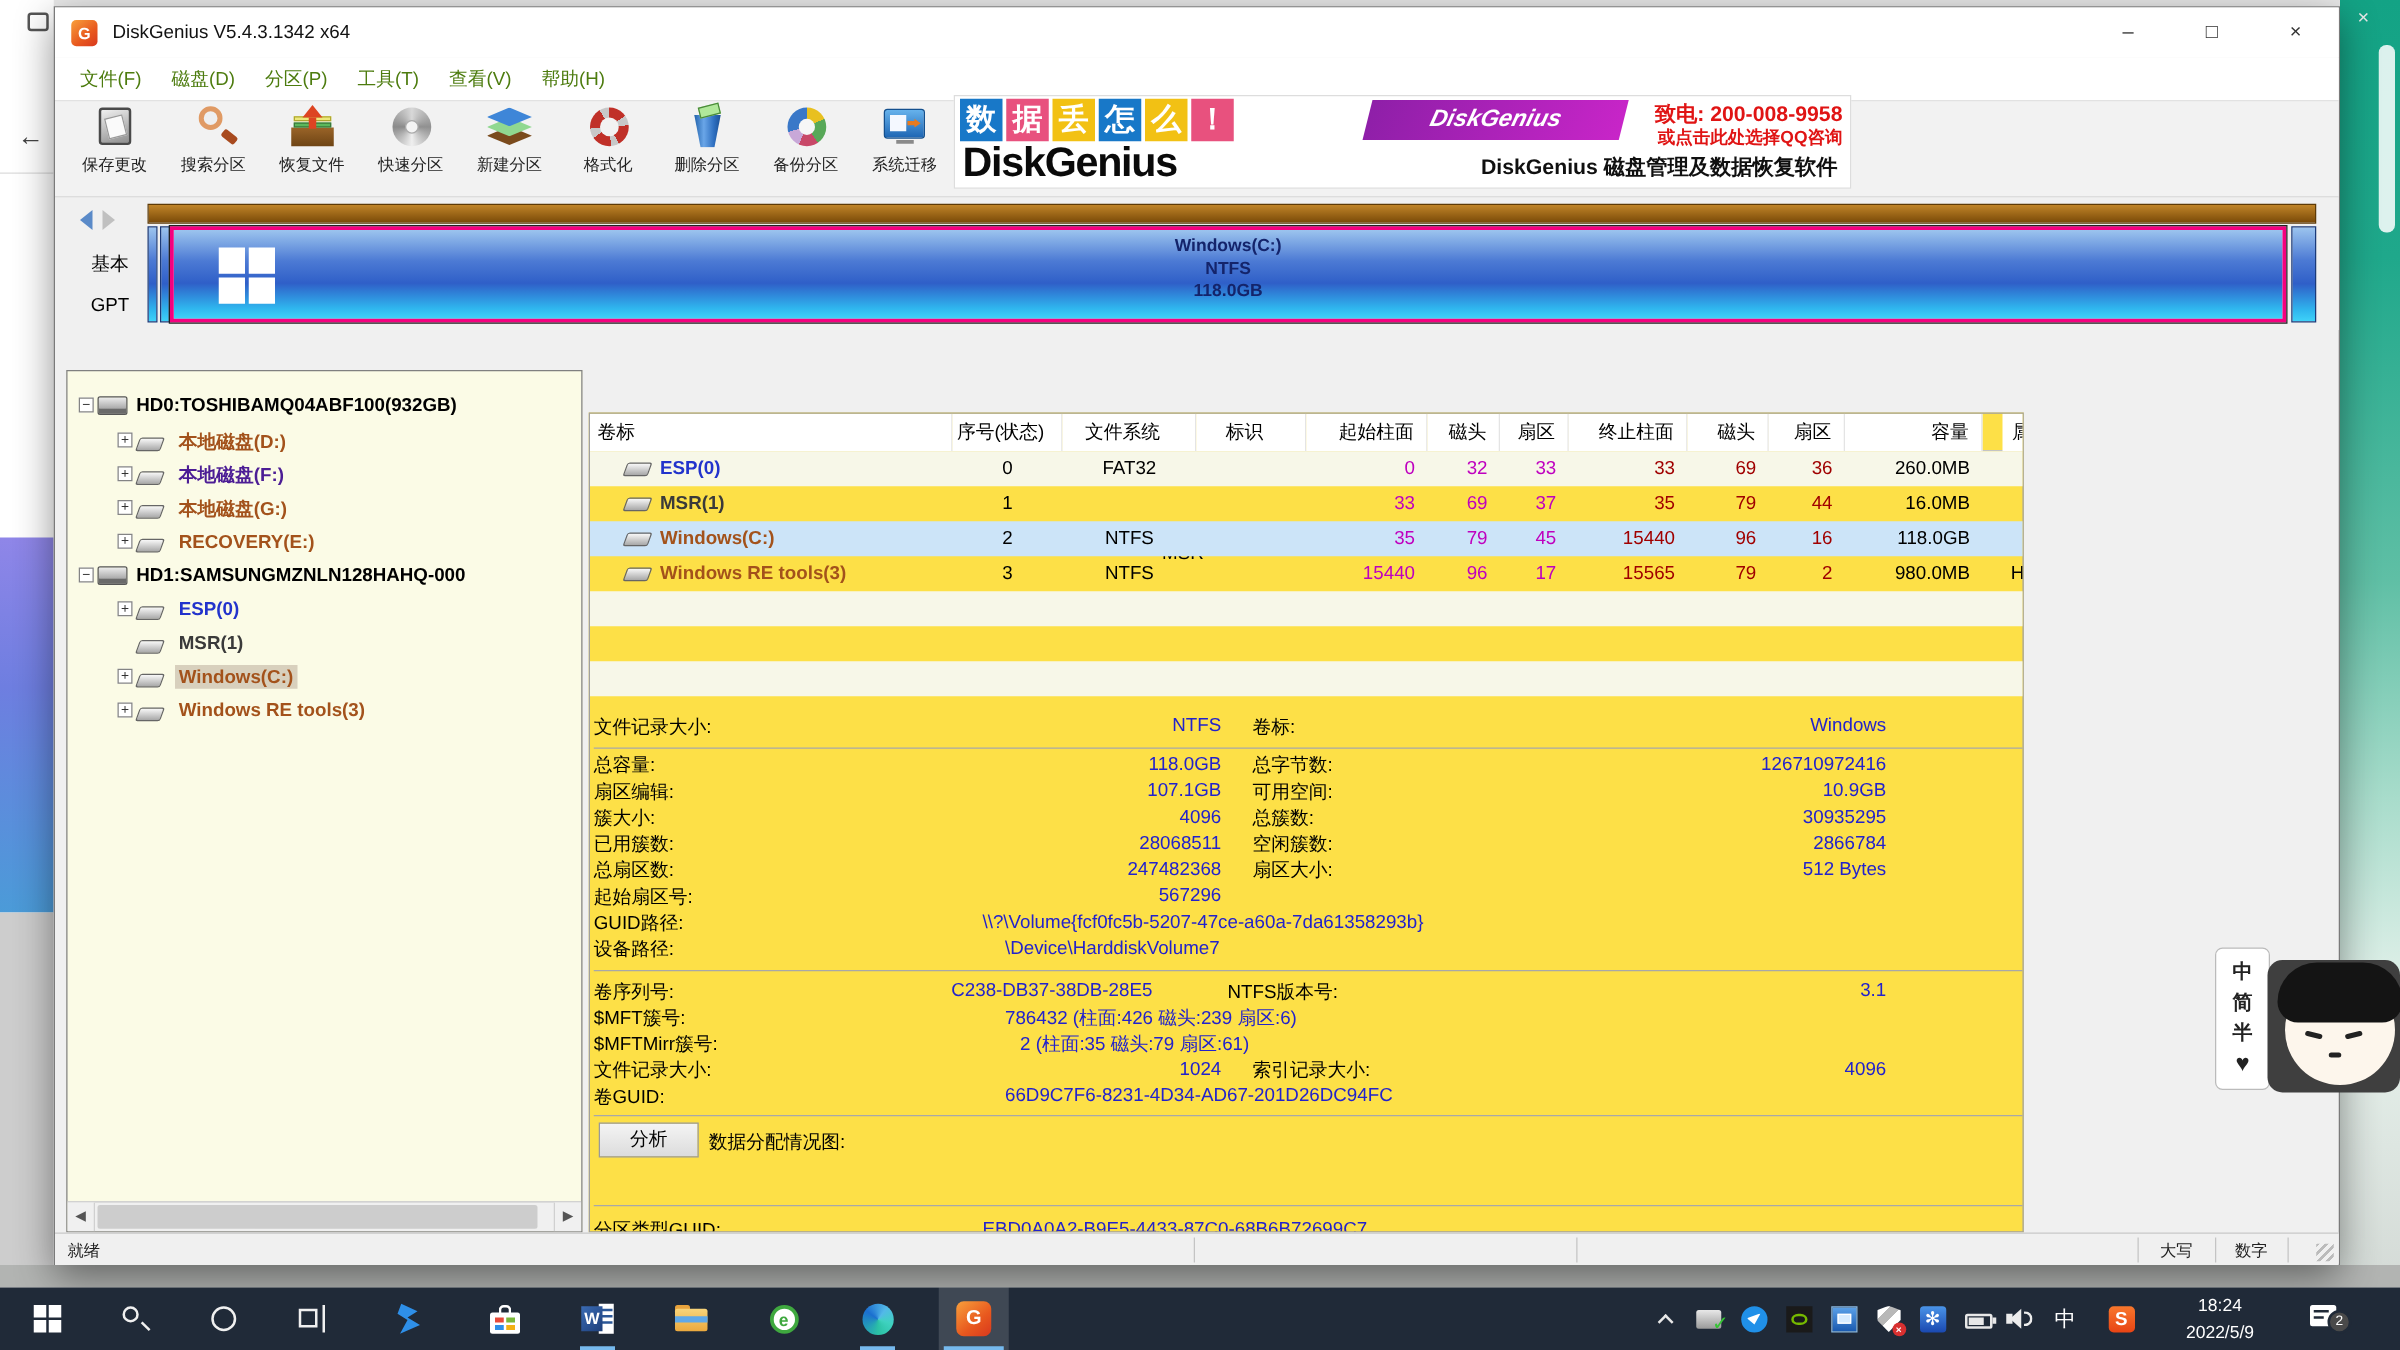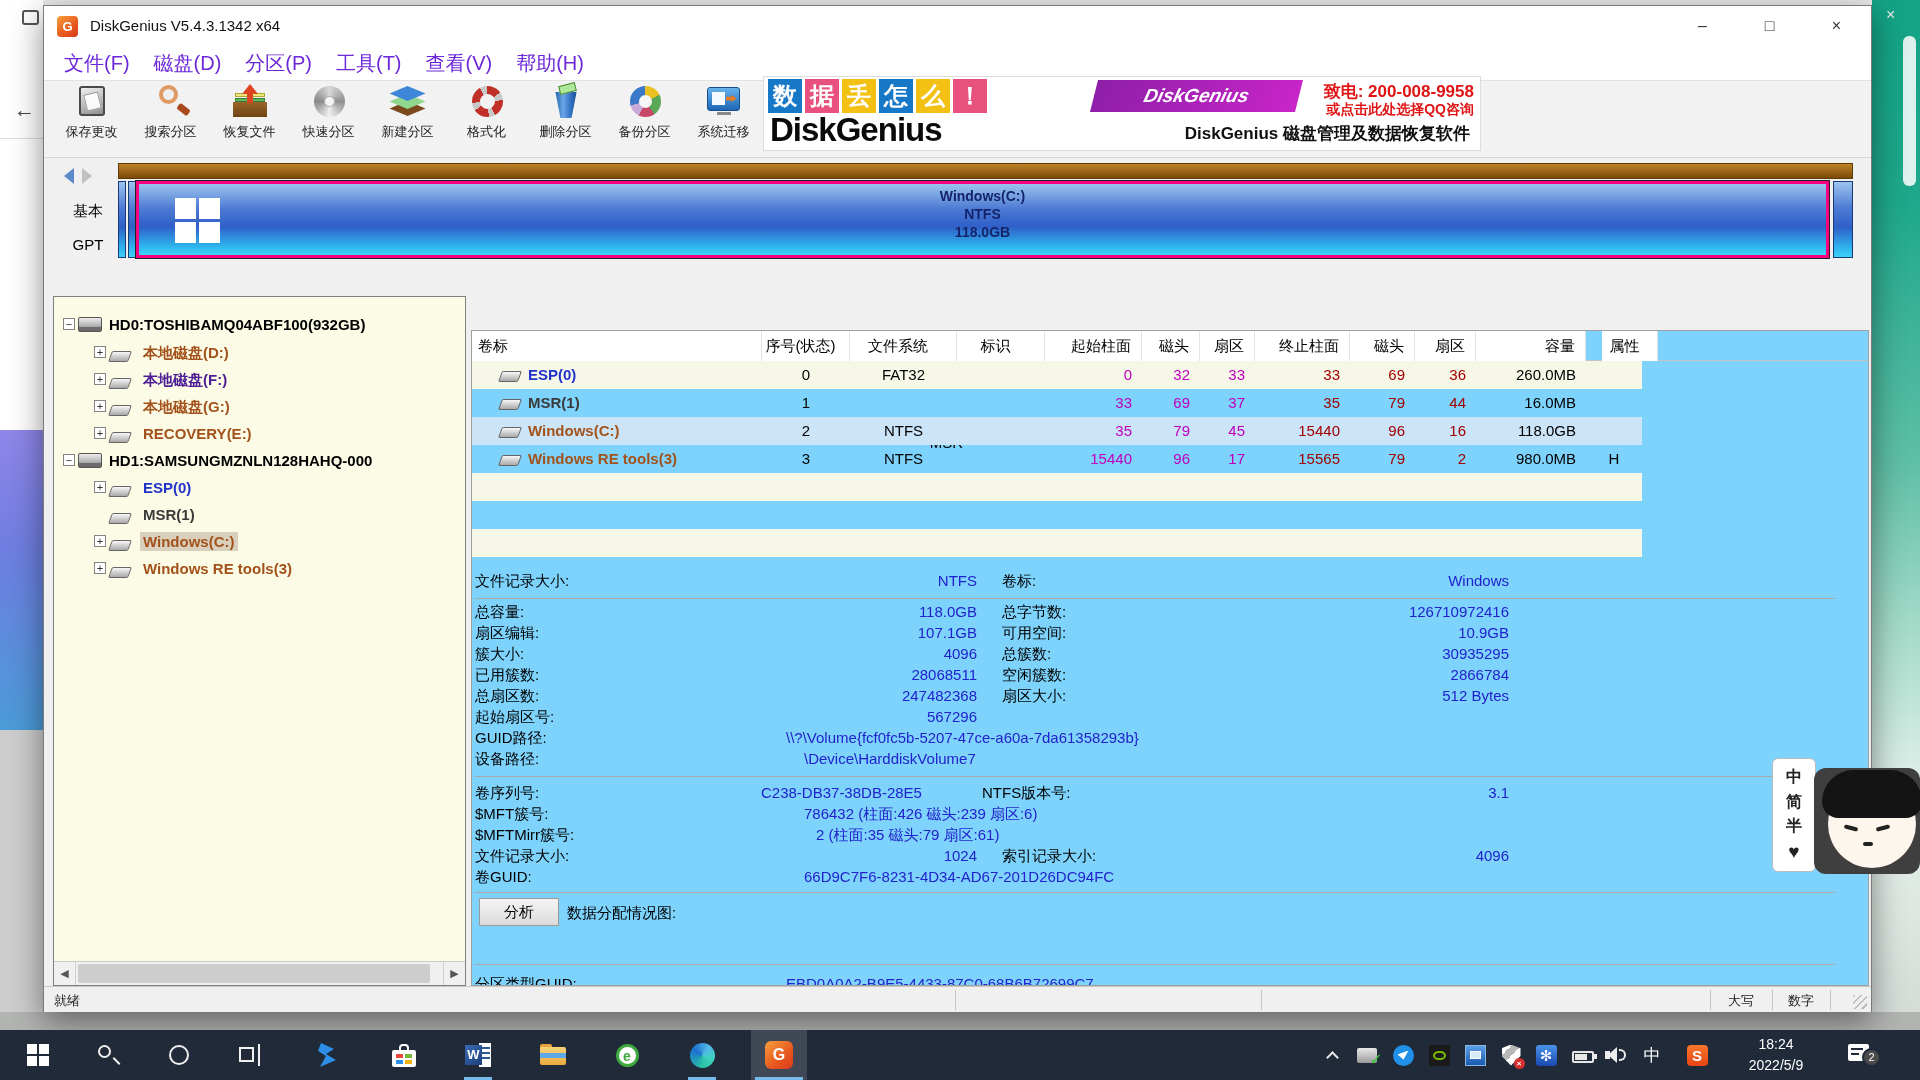--- a/index.html
+++ b/index.html
@@ -10,21 +10,21 @@
   
   #desk-left{left:0;top:0;width:43px;height:1030px;background:#fff;overflow:hidden}
   #desk-right{left:1872px;top:0;width:48px;height:1030px;background:linear-gradient(180deg,#13a385 0%,#1fa88b 20%,#5fbfa5 45%,#a8dccb 62%,#e6f2ec 78%,#d4dad6 100%);overflow:hidden}
   #desk-bottom{left:0;top:1012px;width:1920px;height:18px;background:#b2b4b2}
   
   #win{left:43px;top:5px;width:1829px;height:1007px;background:#f0f0f0;border:1px solid #7a7a7a;box-shadow:0 10px 30px rgba(0,0,0,.45)}
   #titlebar{left:0;top:0;width:100%;height:40px;background:#fff}
   #win-title{position:absolute;left:46px;top:11px;font-size:15px;color:#111}
   .winctl{position:absolute;top:0;width:45px;height:40px;text-align:center;line-height:40px;font-size:16px;color:#333;cursor:default}
   #menubar{left:0;top:40px;width:100%;height:34px;background:#fff;display:flex;align-items:center;padding-left:8px}
-  .menu-item{font-size:20px;color:#6d28d9;padding:6px 12px;cursor:default}
+  .menu-item{font-size:15px;color:#4d7c0f;padding:6px 12px;cursor:default}
   #toolbar{left:0;top:74px;width:100%;height:78px;background:#f2f2f2;border-top:1px solid #e2e2e2;border-bottom:1px solid #d6d6d6;display:flex;padding-left:8px}
   .tbtn{width:79px;height:76px;text-align:center;cursor:default}
   .tico{position:relative;width:40px;height:34px;margin:4px auto 0}
   .tlabel{font-size:13px;color:#222;margin-top:4px}
   
   #banner{left:719px;top:70px;width:718px;height:75px;background:#fff;border:1px solid #ddd;overflow:hidden}
   .tile{position:absolute;top:2px;width:34px;height:34px;color:#fff;font-weight:bold;font-size:24px;text-align:center;line-height:34px}
   #banner-brand{position:absolute;left:6px;top:34px;font-size:33px;font-weight:900;color:#0a0a0a;letter-spacing:-1px}
   #banner-ribbon{position:absolute;left:330px;top:3px;width:205px;height:32px;background:linear-gradient(100deg,#8e1fa8,#c825c8);transform:skewX(-14deg);color:#fff;font-weight:bold;font-size:19px;font-style:italic;line-height:32px;text-align:center}
   #banner-phone{position:absolute;right:6px;top:3px;color:#e01414;font-weight:bold;font-size:17px}
@@ -49,21 +49,21 @@
   .ic-part{display:inline-block;width:20px;height:11px;background:linear-gradient(#f8f8f8,#a8a8a8);border:1px solid #666;border-radius:2px;transform:skewX(-20deg);margin-right:8px;vertical-align:middle}
   .tlab{position:absolute;top:4px;font-size:15px;font-weight:bold;white-space:nowrap;padding:1px 3px}
   #tree-hscroll{position:absolute;left:0;bottom:0;width:100%;height:24px;background:#f0f0f0;border-top:1px solid #c8c8c8}
   .scr-btn{position:absolute;top:0;width:22px;height:23px;background:#f0f0f0;color:#555;font-size:11px;text-align:center;line-height:23px}
   #scr-thumb{position:absolute;left:24px;top:2px;width:352px;height:19px;background:#cdcdcd;border-radius:2px}
   
   #tabstrip{left:427px;top:296px;width:1398px;height:28px}
   .tab{position:absolute;top:0;height:28px;font-size:14px;text-align:center;line-height:28px;color:#000;cursor:default}
   .tab.on{background:#fff;border:1px solid #a0a0a0;border-bottom:none;height:29px;z-index:3}
   .tab.off{background:#ececec;border:1px solid #b8b8b8;border-bottom:none}
-  #main{left:427px;top:324px;width:1398px;height:656px;background:#7dd3fc;border:1px solid #a0a0a0;overflow:hidden}
+  #main{left:427px;top:324px;width:1148px;height:656px;background:#fde047;border:1px solid #a0a0a0;overflow:hidden}
   .th{position:absolute;top:0;height:30px;font-size:15px;color:#000;line-height:30px;border-right:1px solid #e4e4e4;background:#fff}
   #thead{position:absolute;left:0;top:0;width:100%;height:30px;border-bottom:1px solid #c4c4c4}
   .trowt{position:absolute;left:0;width:1170px;height:28px}
   .td{position:absolute;top:0;height:28px;font-size:15px;line-height:28px;white-space:nowrap;overflow:hidden}
   .stripe{background:#f7f7e8}
   .selrow{background:#cce4f8}
   
   .dlab{position:absolute;font-size:15px;color:#000;white-space:nowrap}
   .dval{position:absolute;font-size:15px;color:#2222cc;white-space:nowrap}
   .dsep{position:absolute;left:3px;width:1360px;height:1px;background:#a8a8a8}

